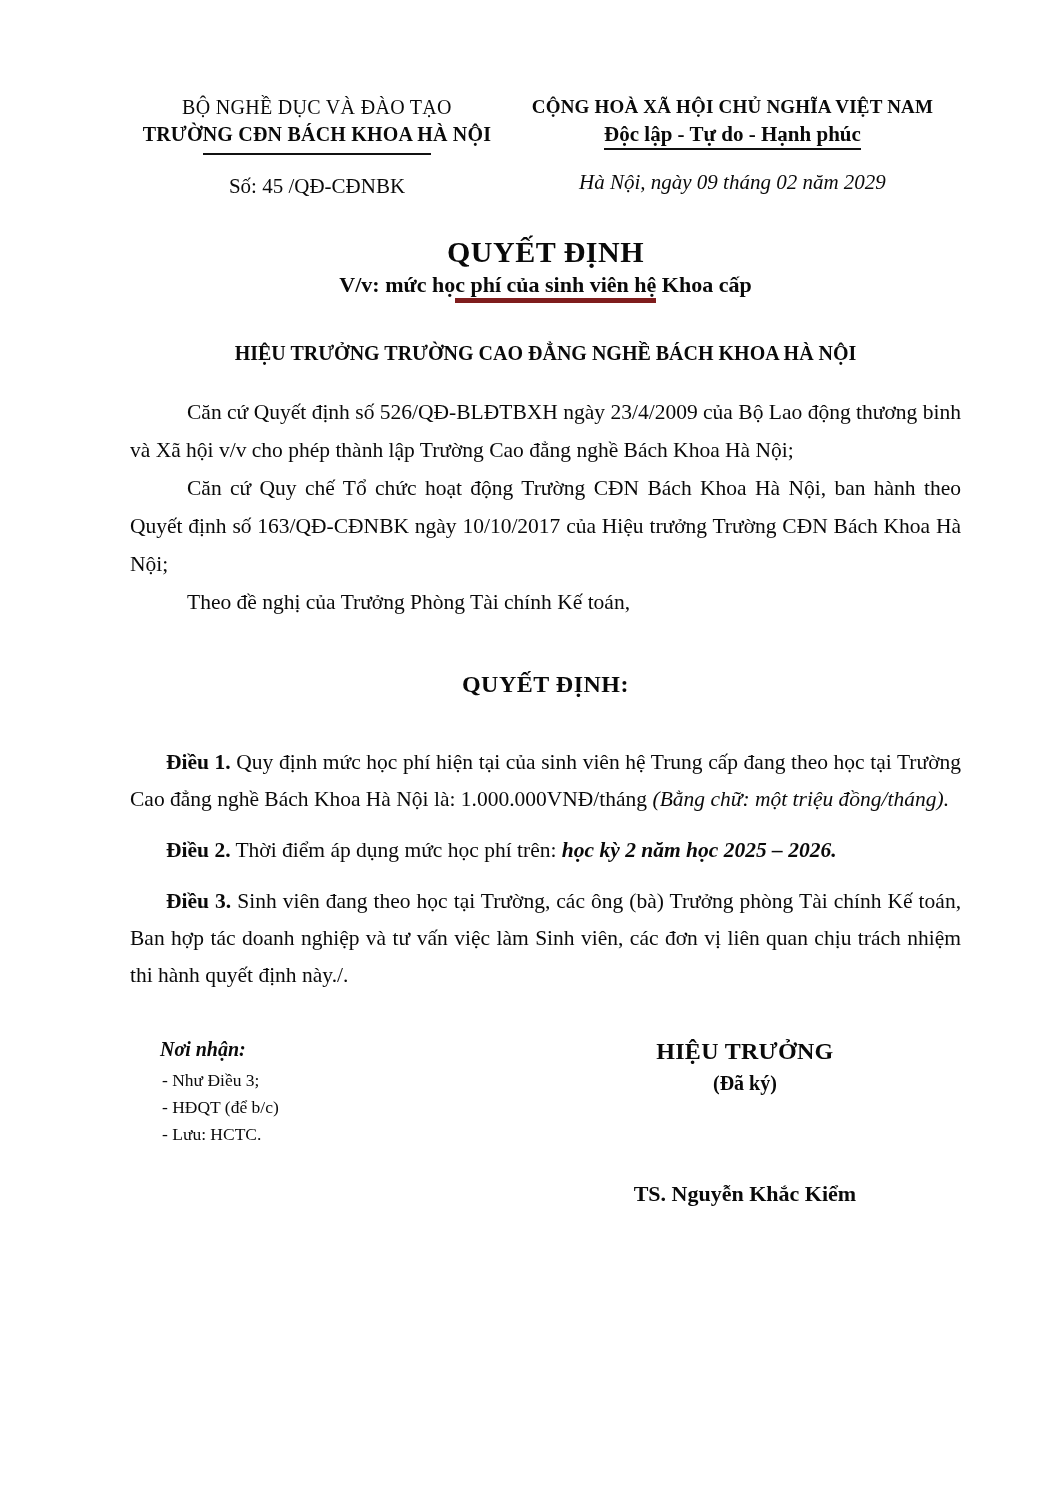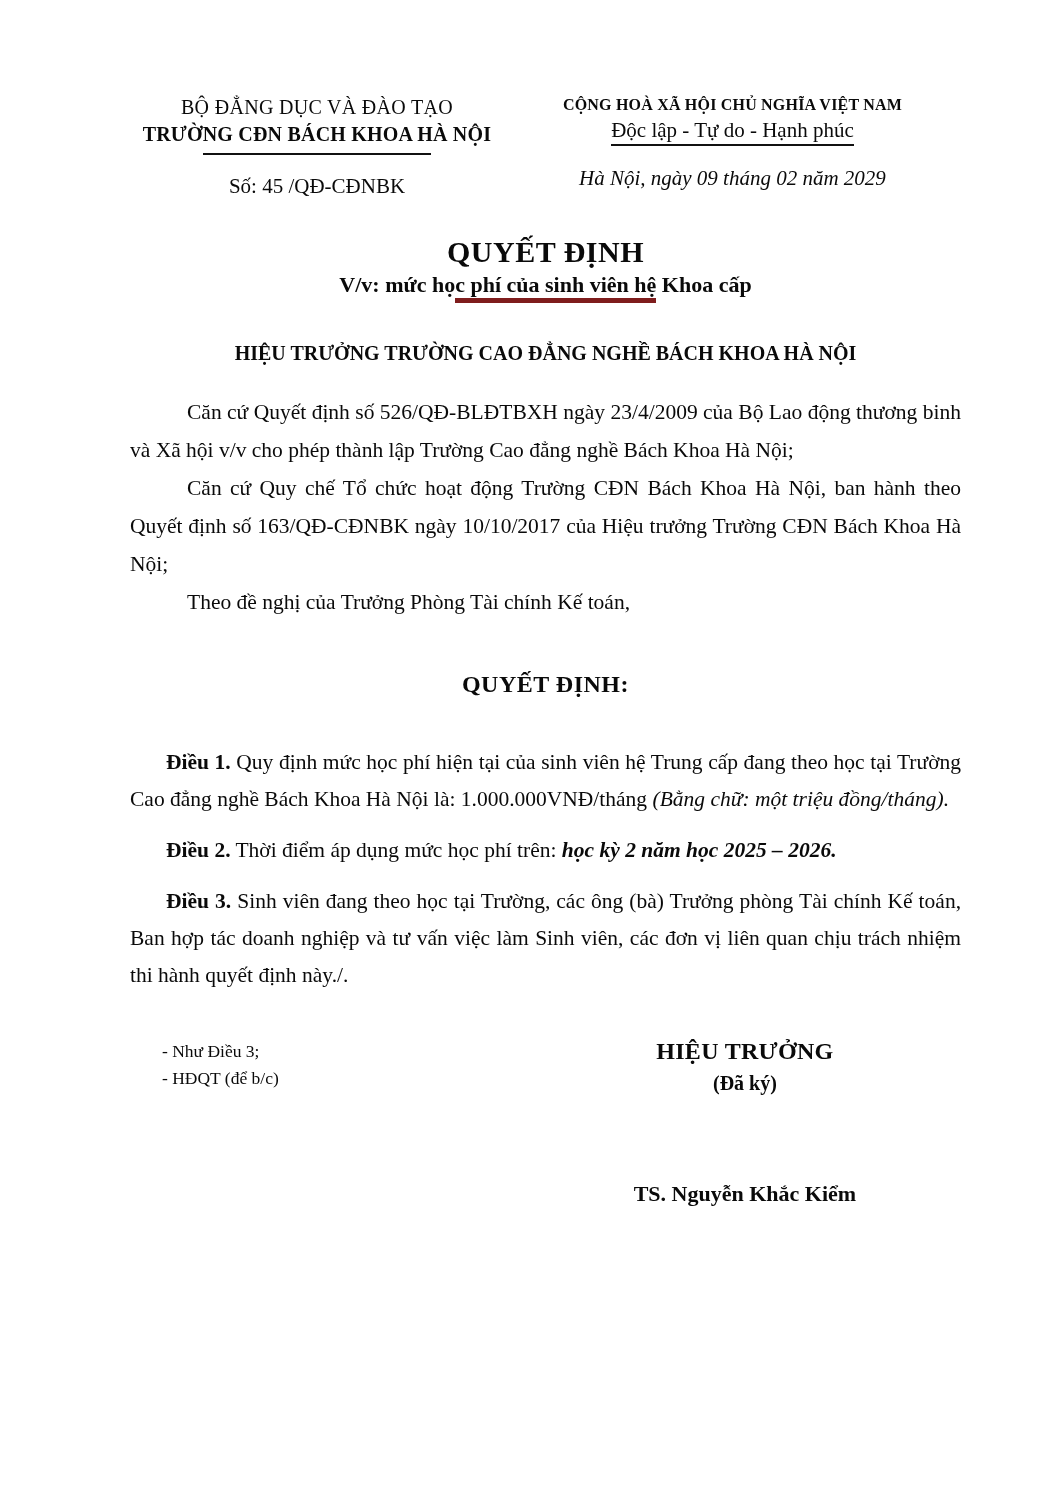--- a/index.html
+++ b/index.html
@@ -14,22 +14,22 @@
   .page { padding: 96px 100px 0 130px; width: 1061px; }
 
   
   .header { display: flex; }
   .header-left  { width: 45%; text-align: center; }
   .header-right { width: 55%; text-align: center; }
   .org-ministry { font-size: 20px; letter-spacing: .3px; }
   .org-school   { font-size: 20px; font-weight: bold; margin-top: 4px; letter-spacing: .2px; }
   .org-rule     { width: 228px; height: 0; border-top: 2px solid #111; margin: 7px auto 0; }
   .doc-number   { font-size: 21px; margin-top: 19px; }
-  .nation-line1 { font-size: 16px; font-weight: bold; letter-spacing: .2px; }
-  .nation-line2 { font-size: 21px; font-weight: normal; margin-top: 4px; }
+  .nation-line1 { font-size: 19px; font-weight: bold; letter-spacing: .2px; }
+  .nation-line2 { font-size: 21px; font-weight: bold; margin-top: 4px; }
   .nation-line2 .u { border-bottom: 2px solid #111; padding-bottom: 2px; }
   .date-line    { font-size: 21px; font-style: italic; margin-top: 23px; }
 
   
   .doc-title    { margin-top: 36px; text-align: center; font-size: 30px; font-weight: bold; letter-spacing: .5px; }
   .doc-subtitle { text-align: center; font-size: 22px; font-weight: bold; margin-top: 3px; }
   .doc-subtitle .u { border-bottom: 5px solid #7f1d1d; padding-bottom: 1px; }
   .issuer       { text-align: center; font-size: 20px; font-weight: bold; margin-top: 44px; }
 
   
@@ -54,21 +54,21 @@
   .sig-note  { font-weight: bold; font-size: 20px; margin-top: 7px; }
   .signer    { font-weight: bold; font-size: 22px; margin-top: 86px; }
 </style>
 </head>
 <body>
 
 <div class="page">
 
   <div class="header">
     <div class="header-left">
-      <div class="org-ministry">BỘ ĐẲNG DỤC VÀ ĐÀO TẠO</div>
+      <div class="org-ministry">BỘ NGHỀ DỤC VÀ ĐÀO TẠO</div>
       <div class="org-school">TRƯỜNG CĐN BÁCH KHOA HÀ NỘI</div>
       <div class="org-rule"></div>
       <div class="doc-number">Số: 45 /QĐ-CĐNBK</div>
     </div>
     <div class="header-right">
       <div class="nation-line1">CỘNG HOÀ XÃ HỘI CHỦ NGHĨA VIỆT NAM</div>
       <div class="nation-line2"><span class="u">Độc lập - Tự do - Hạnh phúc</span></div>
       <div class="date-line">Hà Nội, ngày 09 tháng 02 năm 2029</div>
     </div>
   </div>
@@ -86,22 +86,24 @@
   <div class="decision-heading">QUYẾT ĐỊNH:</div>
 
   <div class="articles">
     <p><span class="article-label">Điều 1.</span><span> Quy định mức học phí hiện tại của sinh viên hệ Trung cấp đang theo học tại Trường Cao đẳng nghề Bách Khoa Hà Nội là: 1.000.000VNĐ/tháng </span><span class="seg-italic">(Bằng chữ: một triệu đồng/tháng).</span></p>
     <p><span class="article-label">Điều 2.</span><span> Thời điểm áp dụng mức học phí trên: </span><span class="seg-bold-italic">học kỳ 2 năm học 2025 – 2026.</span></p>
     <p><span class="article-label">Điều 3.</span><span> Sinh viên đang theo học tại Trường, các ông (bà) Trưởng phòng Tài chính Kế toán, Ban hợp tác doanh nghiệp và tư vấn việc làm Sinh viên, các đơn vị liên quan chịu trách nhiệm thi hành quyết định này./.</span></p>
   </div>
 
   <div class="footer">
     <div class="footer-left">
+      <div class="recipients-label">Nơi nhận:</div>
       <span class="recipient">- Như Điều 3;</span>
       <span class="recipient">- HĐQT (để b/c)</span>
+      <span class="recipient">- Lưu: HCTC.</span>
     </div>
     <div class="footer-right">
       <div class="sig-title">HIỆU TRƯỞNG</div>
       <div class="sig-note">(Đã ký)</div>
       <div class="signer">TS. Nguyễn Khắc Kiểm</div>
     </div>
   </div>
 
 </div>
 

